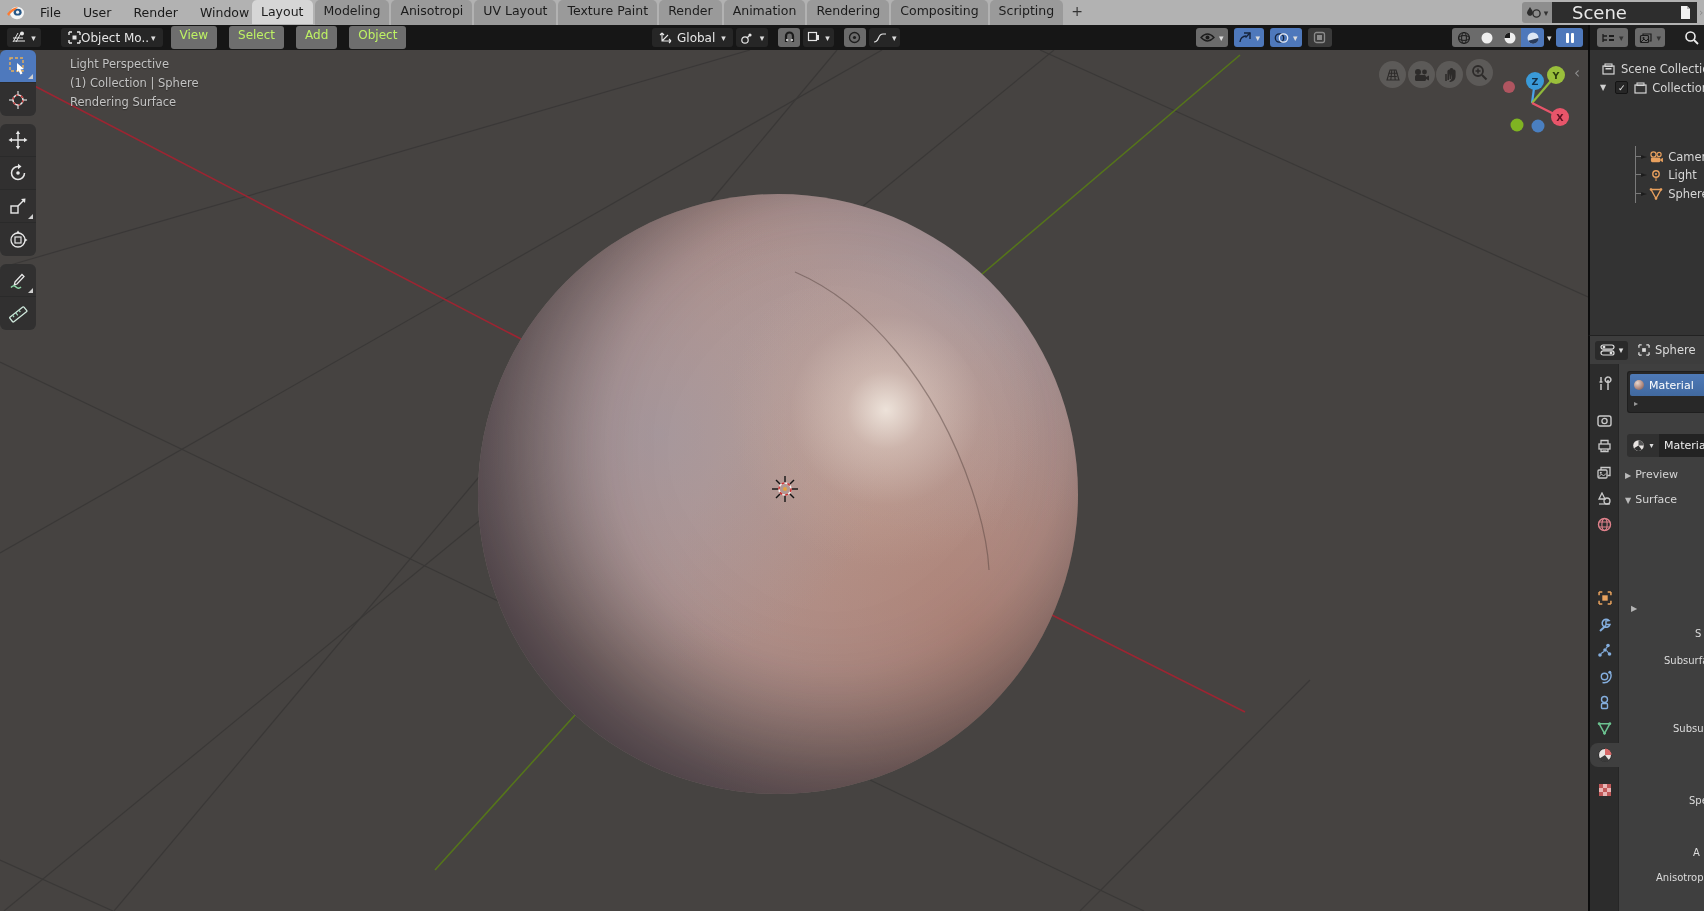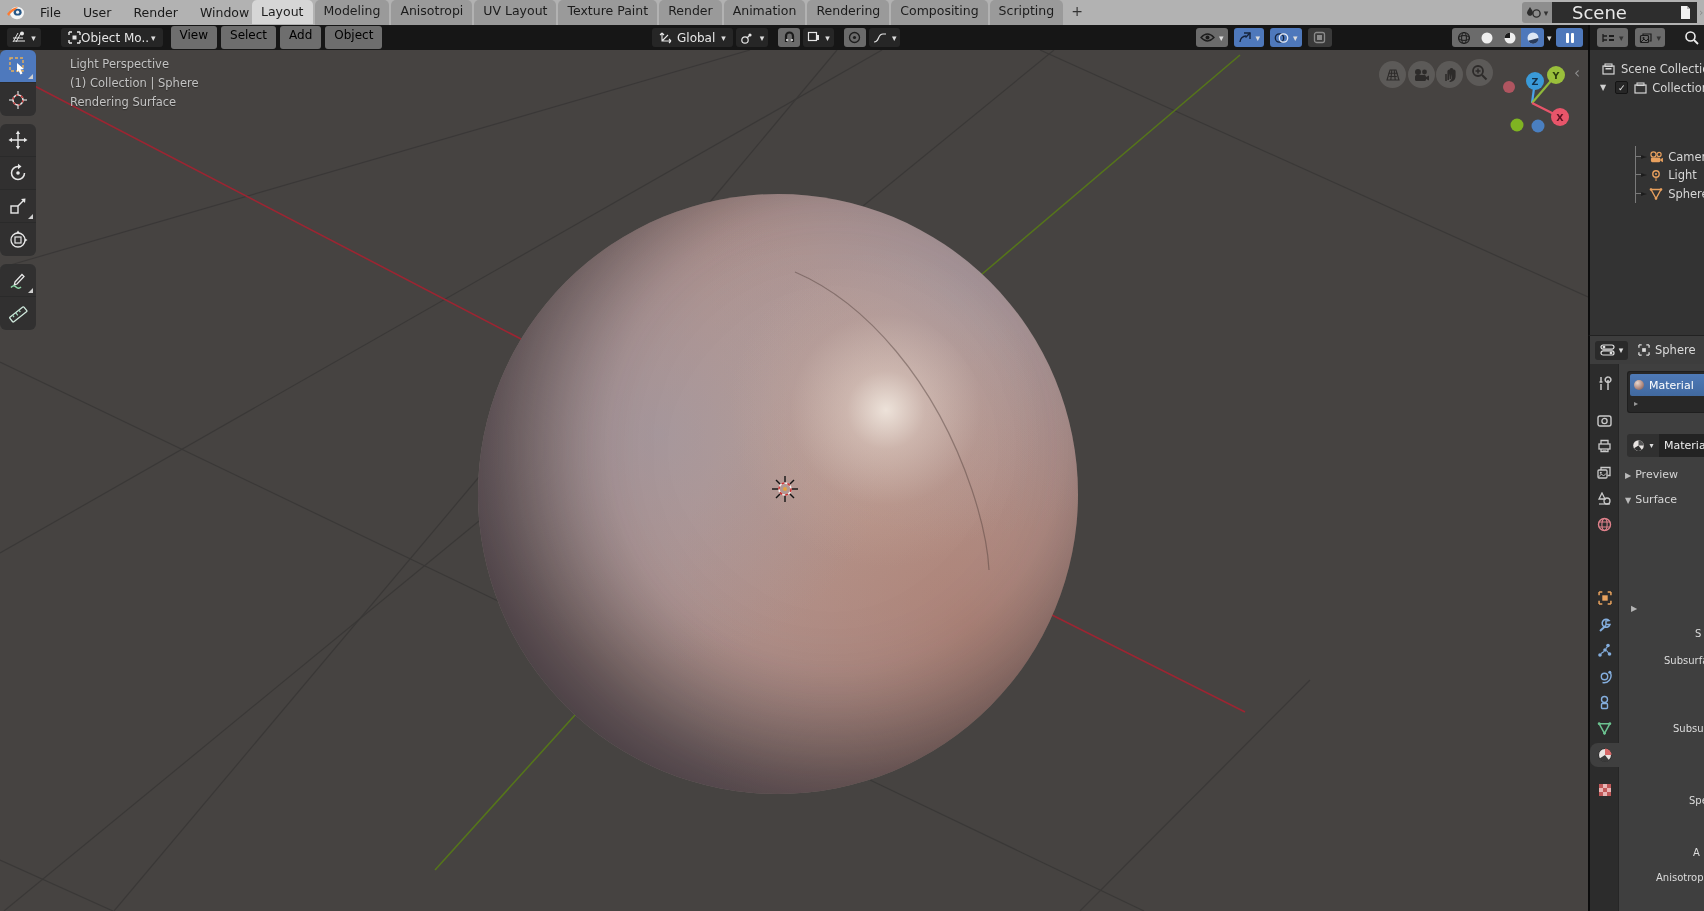--- a/index.html
+++ b/index.html
@@ -27,22 +27,22 @@
 
   
   #vheader { left:0; top:25px; width:1588px; height:25px; background:#161616;
     display:flex; align-items:center; color:#e6e6e6; font-size:12px; }
   .chip { height:19px; border-radius:3px; display:inline-flex; align-items:center;
     justify-content:center; padding:0 4px; }
   .chip.grey { background:#6b6b6b; color:#141414; }
   .chip.dark { background:#262626; color:#e6e6e6; }
   .chip.blue { background:#4e78bb; }
   .chip.dim  { background:#3a3a3a; }
-  .hmenu { background:#6e6e6e; color:#000000; height:23px; line-height:19px;
-    padding:0 9px; border-radius:3px; margin-right:4px; font-size:12px; }
+  .hmenu { background:#6e6e6e; color:#bef264; height:23px; line-height:19px;
+    padding:0 9px; border-radius:3px; margin-right:12px; font-size:12px; }
   #hdr-center { position:absolute; left:652px; top:3px; display:flex; gap:3px; }
   #hdr-right1 { position:absolute; left:1196px; top:3px; display:flex; gap:6px; }
   #shading-group { position:absolute; left:1452px; top:3px; display:flex; align-items:center; }
   #shading-group .chip { border-radius:0; width:23px; padding:0; }
   #shading-group .chip:first-child { border-radius:3px 0 0 3px; }
   #shading-group .chip.last { border-radius:0 3px 3px 0; }
   #pause-btn { position:absolute; left:1556px; top:3px; width:27px; }
   #outliner-header { position:absolute; left:1588px; top:0; width:116px; height:25px;
     background:#1f1f1f; border-left:2px solid #0c0c0c; display:flex; align-items:center; gap:7px; padding-left:7px; }
 

